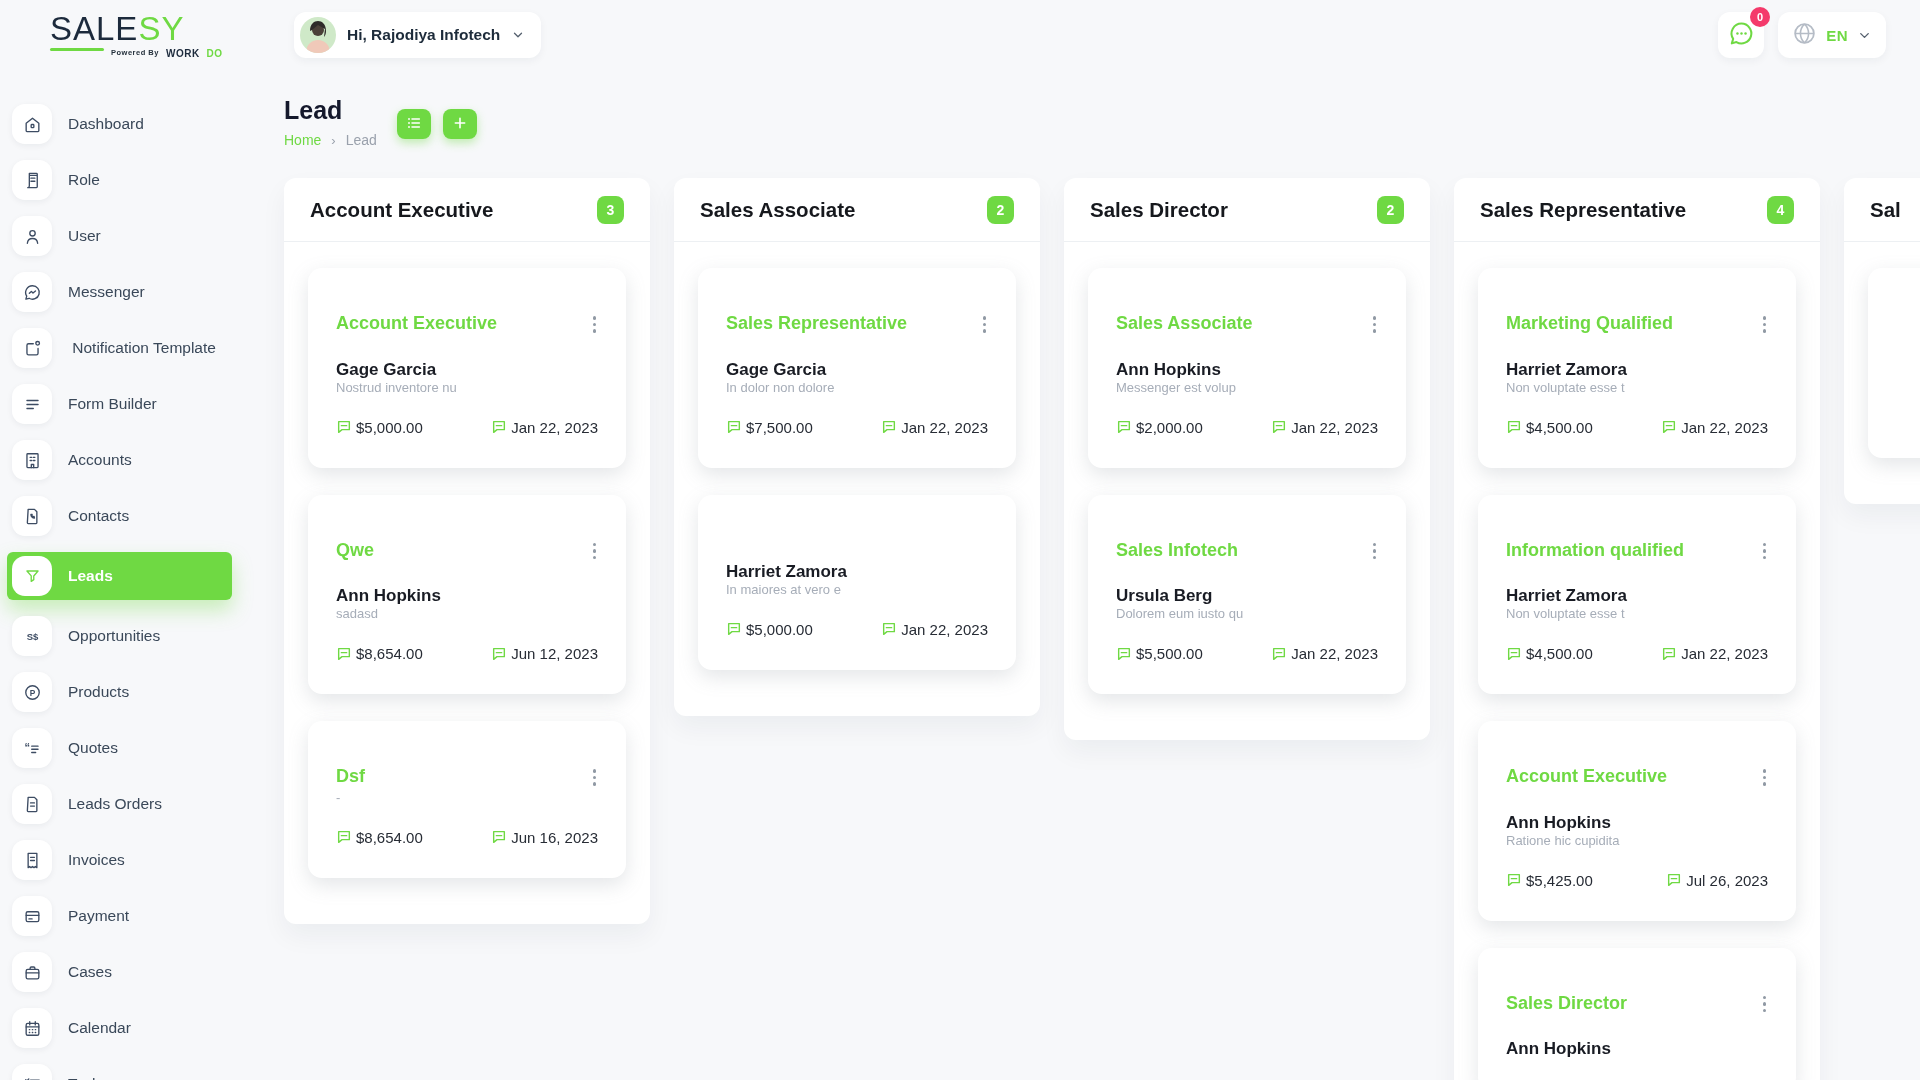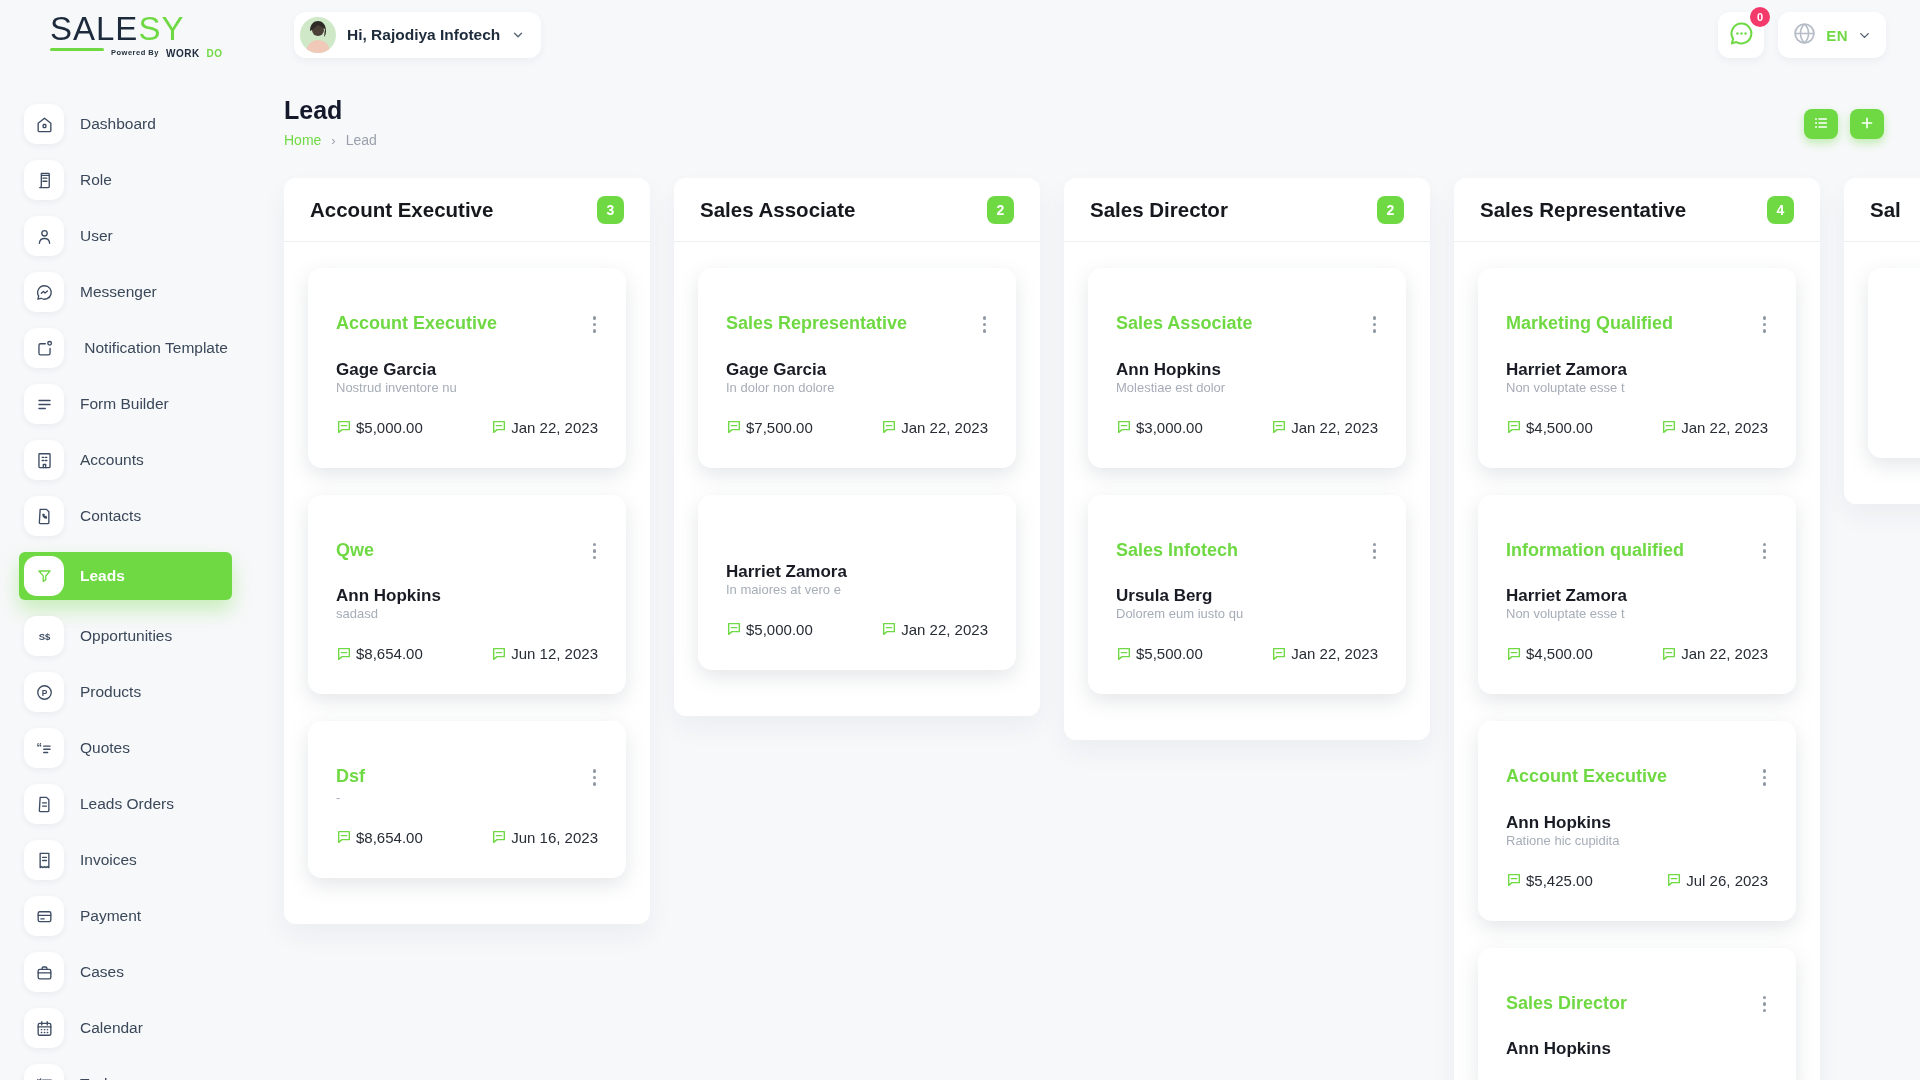--- a/index.html
+++ b/index.html
@@ -29,35 +29,35 @@
   .icon-btn { position:relative; width:46px; height:46px; background:#fff; border-radius:12px;
     display:flex; align-items:center; justify-content:center; box-shadow:0 3px 8px rgba(20,30,50,.05); cursor:pointer; }
   .count-badge { position:absolute; top:-5px; right:-6px; min-width:20px; height:20px; border-radius:50%;
     background:#f43a6b; color:#fff; font-size:11px; font-weight:700; display:flex; align-items:center;
     justify-content:center; }
   .lang-chip { height:46px; background:#fff; border-radius:12px; display:flex; align-items:center;
     gap:9px; padding:0 14px; box-shadow:0 3px 8px rgba(20,30,50,.05); cursor:pointer; }
   .lang-label { font-size:15px; font-weight:700; color:#6fd943; letter-spacing:.5px; }
 
   
-  .sidebar { position:fixed; left:0; top:70px; width:250px; height:1010px; padding:34px 20px 0 24px; }
+  .sidebar { position:fixed; left:0; top:70px; width:250px; height:1010px; padding:34px 20px 0 12px; }
   .side-item { display:flex; align-items:center; gap:16px; height:40px; margin-bottom:16px; cursor:pointer; }
   .tile { flex:0 0 40px; width:40px; height:40px; background:#fff; border-radius:13px;
     display:flex; align-items:center; justify-content:center; color:#3d4c63;
     box-shadow:0 2px 6px rgba(20,30,50,.06); }
   .tile svg { width:19px; height:19px; }
   .side-label { font-size:15.5px; font-weight:500; color:#3a4859; white-space:pre; }
   .side-item.active { background:#6fd943; border-radius:6px; padding:4px 8px 4px 5px; margin-left:-5px;
     margin-right:-2px; height:48px; box-shadow:0 10px 20px rgba(111,217,67,.35); }
   .side-item.active .tile { color:#6fd943; box-shadow:none; }
   .side-item.active .side-label { color:#fff; font-weight:700; }
 
   
   .main { margin-left:250px; padding:26px 0 0 34px; }
-  .page-head { display:flex; align-items:flex-start; justify-content:space-between; padding-right:36px;gap:20px; }
+  .page-head { display:flex; align-items:flex-start; padding-right:36px;gap:20px; }
   .page-title { font-size:25px; font-weight:700; color:#15192c; }
   .breadcrumb { display:flex; align-items:center; gap:10px; margin-top:7px; font-size:14px; }
   .bc-home { color:#6fd943; cursor:pointer; text-decoration:none; }
   .bc-sep { color:#9aa1ac; font-size:13px; }
   .bc-current { color:#9aa1ac; }
   .page-actions { display:flex; gap:12px; margin-top:13px; }
   .sq-btn { width:34px; height:30px; border:none; border-radius:8px; background:#6fd943; color:#fff;
     display:flex; align-items:center; justify-content:center; cursor:pointer;
     box-shadow:0 4px 10px rgba(111,217,67,.4); }
   .sq-btn svg { width:16px; height:16px; }
@@ -521,28 +521,28 @@
   <article class="kcard">
     <div class="kcard-top">
       <span class="kcard-stage">Sales Associate</span>
       <span class="kebab">
                 <i></i>
                 <i></i>
                 <i></i>
               </span>
     </div>
     <div class="kcard-name">Ann Hopkins</div>
-    <div class="kcard-desc">Molestiae est dolor</div>
-    <div class="kcard-foot">
-      <span class="foot-item">
-        <svg viewBox="0 0 24 24">
-                  <path d="M4 4h16v12H9l-5 4z" fill="none" stroke="#6fd943" stroke-width="2.1" stroke-linejoin="round"></path>
-                  <path d="M8 10h8" stroke="#6fd943" stroke-width="2.1" stroke-linecap="round"></path>
-                </svg>
-        <span class="foot-text">$3,000.00</span>
+    <div class="kcard-desc">Messenger est volup</div>
+    <div class="kcard-foot">
+      <span class="foot-item">
+        <svg viewBox="0 0 24 24">
+                  <path d="M4 4h16v12H9l-5 4z" fill="none" stroke="#6fd943" stroke-width="2.1" stroke-linejoin="round"></path>
+                  <path d="M8 10h8" stroke="#6fd943" stroke-width="2.1" stroke-linecap="round"></path>
+                </svg>
+        <span class="foot-text">$2,000.00</span>
       </span>
       <span class="foot-item">
         <svg viewBox="0 0 24 24">
                   <path d="M4 4h16v12H9l-5 4z" fill="none" stroke="#6fd943" stroke-width="2.1" stroke-linejoin="round"></path>
                   <path d="M8 10h8" stroke="#6fd943" stroke-width="2.1" stroke-linecap="round"></path>
                 </svg>
         <span class="foot-text">Jan 22, 2023</span>
       </span>
     </div>
   </article>

